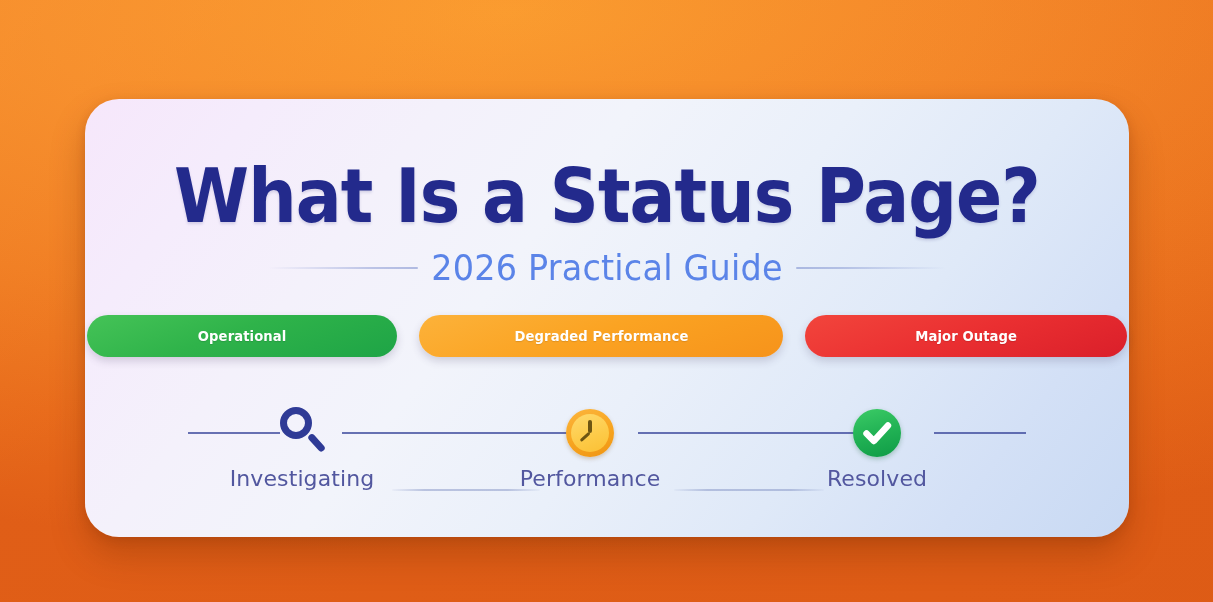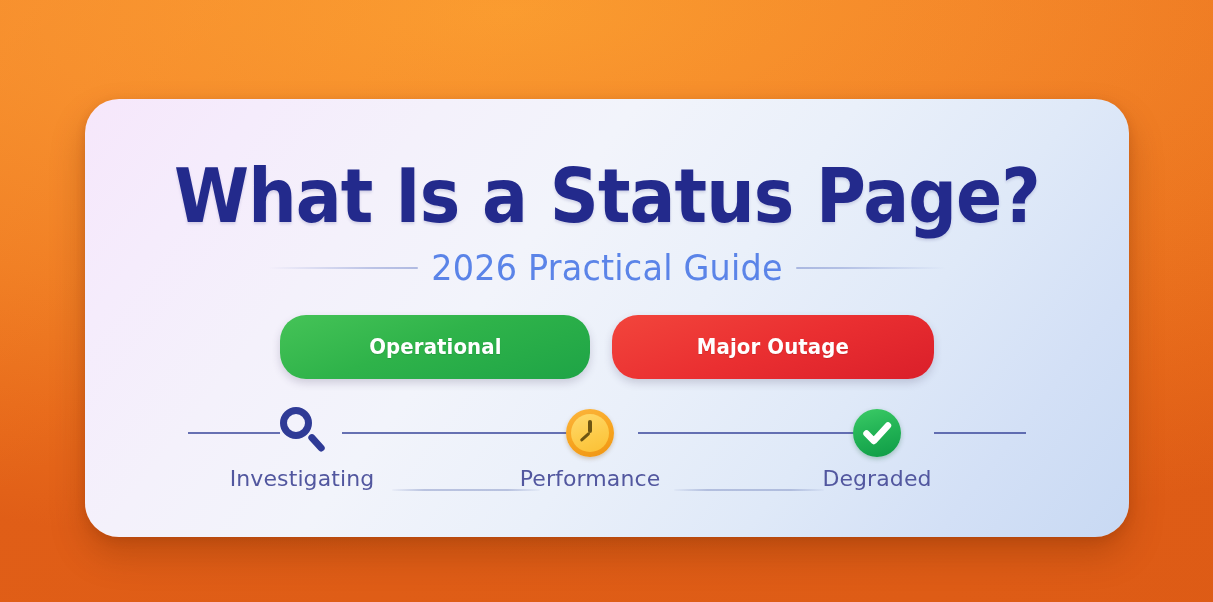--- a/index.html
+++ b/index.html
@@ -106,30 +106,30 @@
     position: absolute;
     left: 0;
     right: 0;
     top: 216px;
     display: flex;
     justify-content: center;
     align-items: center;
     gap: 22px;
   }
   .badge {
-    height: 64px;
+    height: 42px;
     border-radius: 26px;
     display: flex;
     align-items: center;
     justify-content: center;
     padding: 0 34px;
     color: #ffffff;
     font-family: "DejaVu Sans", "Liberation Sans", sans-serif;
     font-weight: 700;
-    font-size: 21px;
+    font-size: 14px;
     letter-spacing: .1px;
     white-space: nowrap;
     box-shadow: 0 4px 8px rgba(60, 50, 90, .20);
     cursor: pointer;
     text-shadow: 0 1px 1px rgba(0,0,0,.12);
   }
   .badge span { display:block; transform: scaleX(.94); }
   .badge.operational {
     background: linear-gradient(160deg, #45c357 0%, #2fb34a 45%, #1ea446 100%);
     min-width: 242px;
@@ -310,20 +310,23 @@
 
     <div class="subtitle-row">
       <div class="sub-rule left"></div>
       <div class="subtitle">2026 Practical Guide</div>
       <div class="sub-rule right"></div>
     </div>
 
     <div class="badges">
       <div class="badge operational">
         <span>Operational</span>
+      </div>
+      <div class="badge degraded">
+        <span>Degraded Performance</span>
       </div>
       <div class="badge outage">
         <span>Major Outage</span>
       </div>
     </div>
 
     <div class="timeline">
 
       <div class="tl-track">
         <div class="tl-seg edge"></div>
@@ -359,21 +362,21 @@
         </div>
 
         <div class="tl-node n3">
           <div class="icon-wrap">
             <div class="check">
               <svg width="48" height="48" viewBox="0 0 48 48">
                 <path d="M13.5 24.5 L20.8 32 L35 16.5" fill="none" stroke="#ffffff" stroke-width="6.4" stroke-linecap="round" stroke-linejoin="round"></path>
               </svg>
             </div>
           </div>
-          <div class="tl-label">Degraded</div>
+          <div class="tl-label">Resolved</div>
         </div>
 
       </div>
 
       <div class="tl-underlines">
         <div class="ul a"></div>
         <div class="ul b"></div>
       </div>
 
     </div>

